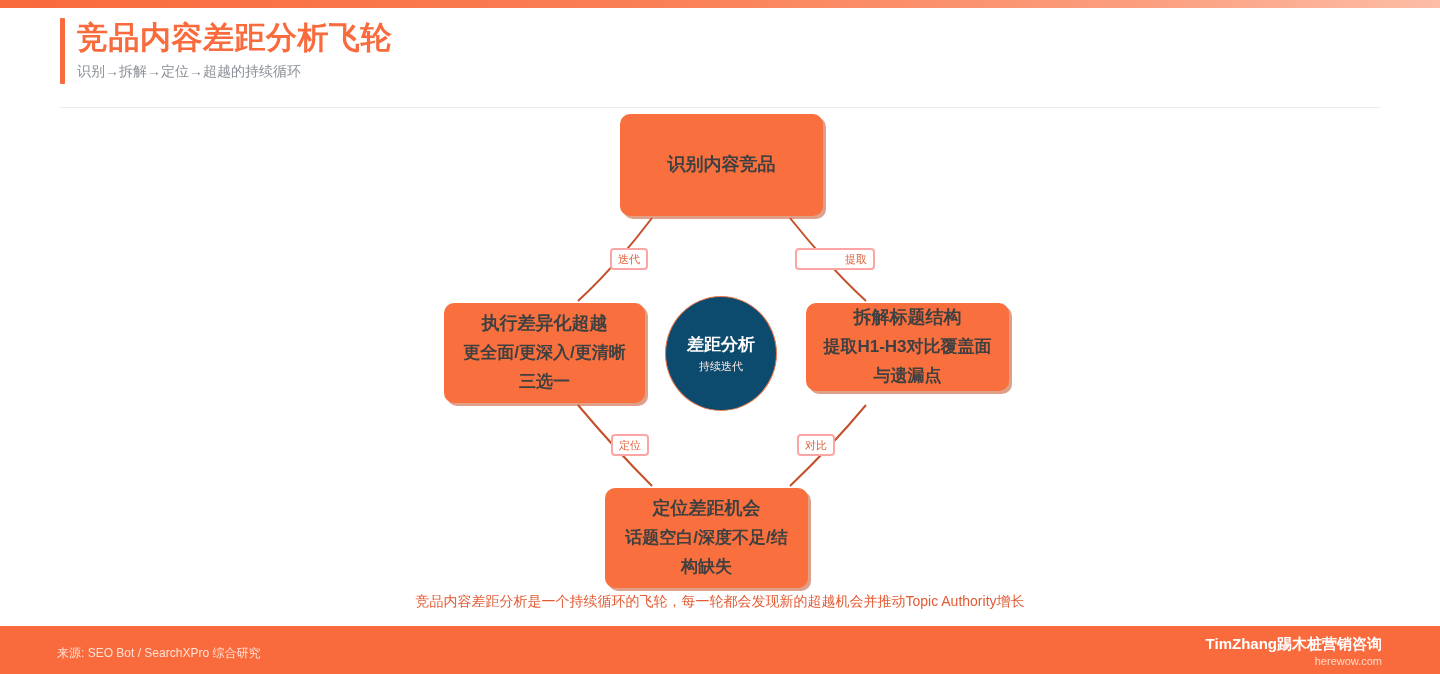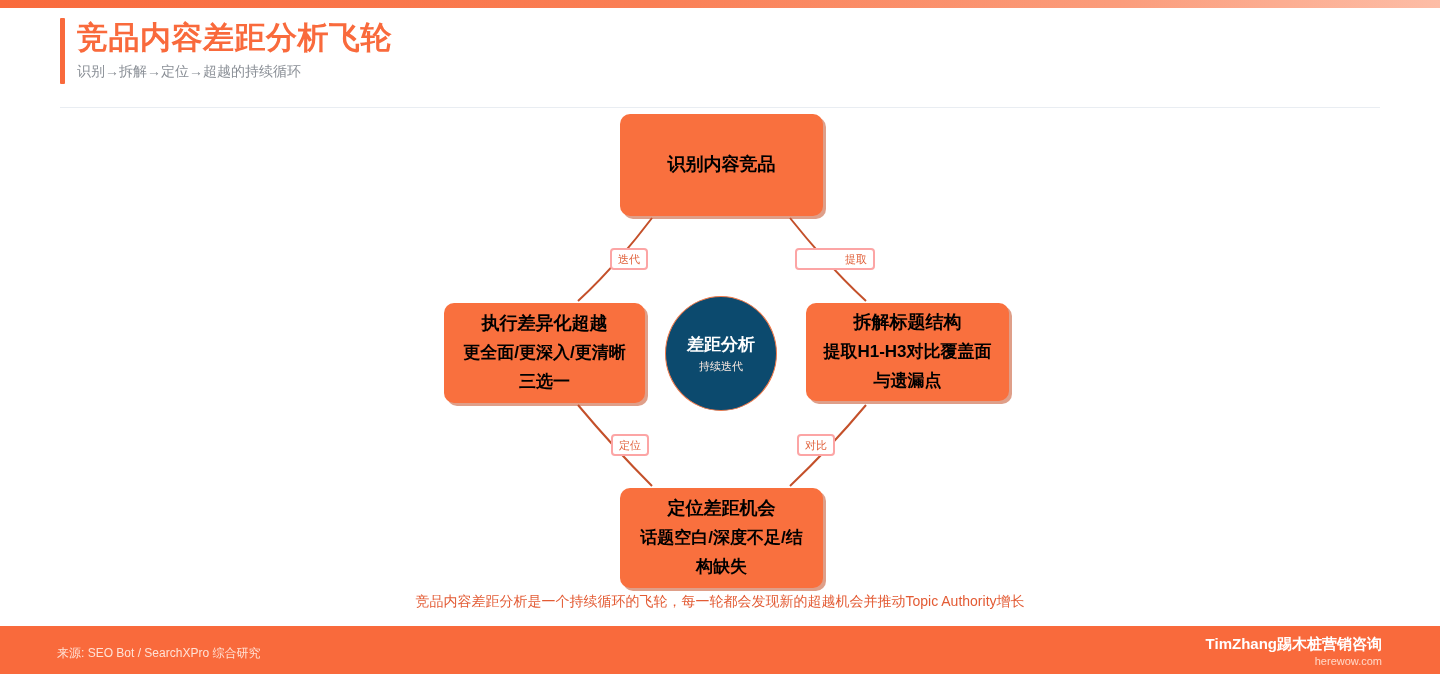--- a/index.html
+++ b/index.html
@@ -82,21 +82,21 @@
     left: 0; top: 0;
     width: 1440px;
     height: 500px;
   }
 
   .node {
     position: absolute;
     background: #f9703e;
     border-radius: 10px;
     box-shadow: 3px 3px 0 rgba(196, 80, 40, 0.55);
-    color: #000000;
+    color: #404040;
     text-align: center;
     box-sizing: border-box;
     padding: 10px 12px 12px 12px;
     display: flex;
     flex-direction: column;
     justify-content: center;
     align-items: center;
   }
   .node-title {
     font-size: 18px;
@@ -104,23 +104,23 @@
     line-height: 30px;
     white-space: nowrap;
   }
   .node-desc {
     font-size: 17px;
     font-weight: bold;
     line-height: 29px;
   }
 
   #node-top    { left: 620px; top: 6px;   width: 203px; height: 102px; }
-  #node-right  { left: 806px; top: 195px; width: 203px; height: 98px; }
+  #node-right  { left: 806px; top: 195px; width: 203px; height: 88px; }
   #node-left   { left: 435px; top: 195px; width: 201px; height: 100px; margin-left: 9px; }
-  #node-bottom { left: 620px; top: 380px; width: 203px; height: 100px; }
+  #node-bottom { left: 605px; top: 380px; width: 203px; height: 100px; }
 
   .center-node {
     position: absolute;
     left: 665px;
     top: 188px;
     width: 112px;
     height: 115px;
     border-radius: 50%;
     background: #0c4a6e;
     border: 1px solid #f07a4b;

